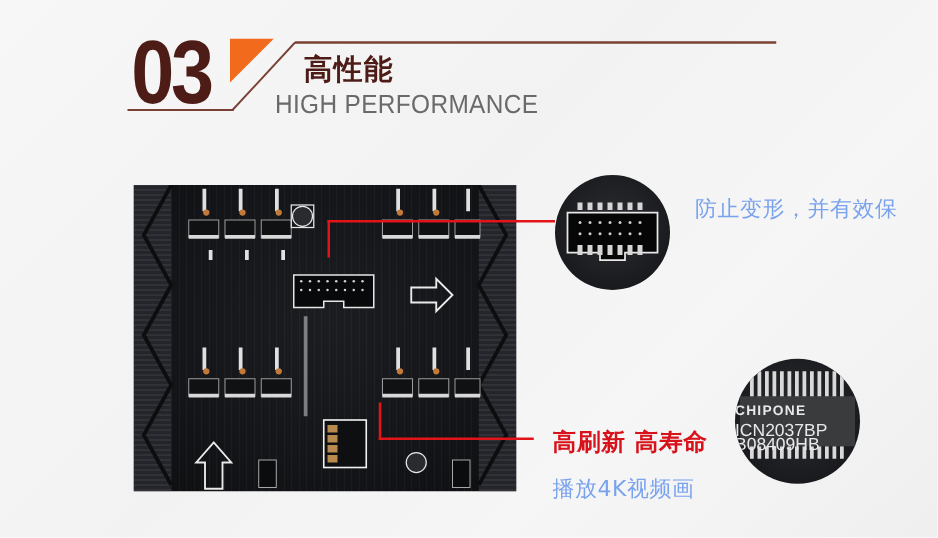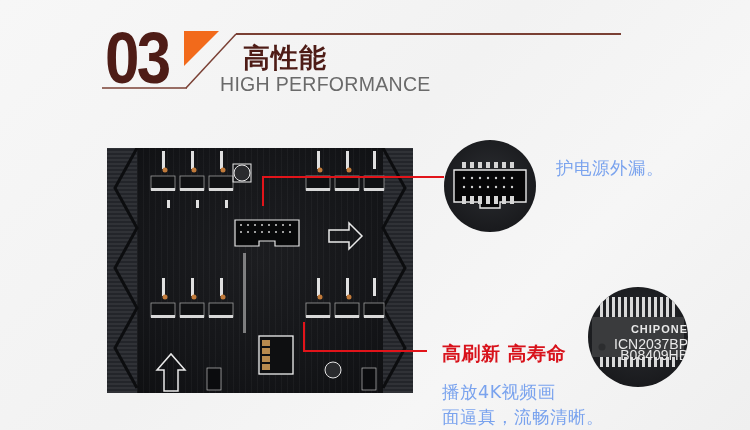--- a/index.html
+++ b/index.html
@@ -14,21 +14,21 @@
   .sec-num {
     position: absolute; left: 105px; top: 22px;
     font-family: "Liberation Sans", "DejaVu Sans", sans-serif;
     font-weight: 700; font-size: 72px; line-height: 72px;
     letter-spacing: -3px; color: #4e1c16;
     transform: scaleX(0.86); transform-origin: left top;
   }
   .hdr-svg { position: absolute; left: 0; top: 0; width: 750px; height: 110px; }
   .sec-title-cn {
     position: absolute; left: 243px; top: 40px;
-    font-size: 27px; font-weight: 700; color: #4e1c16; letter-spacing: 1px;
+    font-size: 23px; font-weight: 700; color: #4e1c16; letter-spacing: 1px;
   }
   .sec-title-en {
     position: absolute; left: 220px; top: 72px;
     font-family: "Liberation Sans", "DejaVu Sans", sans-serif;
     font-size: 21px; color: #6a6a6a; letter-spacing: 0.3px;
     transform: scaleX(0.93); transform-origin: left top;
   }
 
   
   .board {
@@ -67,21 +67,21 @@
   }
   .desc-top { left: 556px; top: 156px; width: 180px; }
   .headline-red {
     position: absolute; left: 442px; top: 341px;
     color: #d8121b; font-size: 19px; font-weight: 700; letter-spacing: 0.5px;
   }
   .desc-bottom { left: 442px; top: 348px; width: 200px; margin-top: 32px; }
   .desc-bottom span, .desc-top span { display: block; white-space: nowrap; }
 
   .chip-text {
-    position: absolute; left: 0; width: 100%; text-align: right;
+    position: absolute; left: 0; width: 100%; text-align: left;
     font-family: "Liberation Sans", "DejaVu Sans", sans-serif; color: #e9e9e9;
   }
 </style>
 </head>
 <body>
 
 <div class="sec-num">03</div>
 
 <svg class="hdr-svg" viewBox="0 0 750 110">
 
@@ -269,21 +269,21 @@
         <circle cx="36" cy="47" r="1.2"></circle>
         <circle cx="44" cy="47" r="1.2"></circle>
       <circle cx="52" cy="47" r="1.2"></circle>
         <circle cx="60" cy="47" r="1.2"></circle>
         <circle cx="68" cy="47" r="1.2"></circle>
     </g>
   </svg>
 </div>
 
 <div class="desc-blue desc-top">
-  <span>护电源外漏。</span>
+  <span>防止变形，并有效保</span>
 </div>
 
 <div class="zoom-circle circle-chip">
   <svg width="100" height="100" viewBox="0 0 100 100">
     <g fill="#d9d9d9">
       <rect x="12" y="10" width="3" height="22"></rect>
         <rect x="18" y="10" width="3" height="22"></rect>
         <rect x="24" y="10" width="3" height="22"></rect>
         <rect x="30" y="10" width="3" height="22"></rect>
       <rect x="36" y="10" width="3" height="22"></rect>
@@ -313,14 +313,13 @@
     <circle cx="14" cy="60" r="3.5" fill="#2c2d2f"></circle>
   </svg>
   <div class="chip-text" style="top:36px; font-size:11px; font-weight:700; letter-spacing:1px;">CHIPONE</div>
   <div class="chip-text" style="top:49px; font-size:14px;">ICN2037BP</div>
   <div class="chip-text" style="top:60px; font-size:14px;">B08409HB</div>
 </div>
 
 <div class="headline-red">高刷新 高寿命</div>
 <div class="desc-blue desc-bottom">
   <span>播放4K视频画</span>
-  <span>面逼真，流畅清晰。</span>
 </div>
 
 </body></html>

